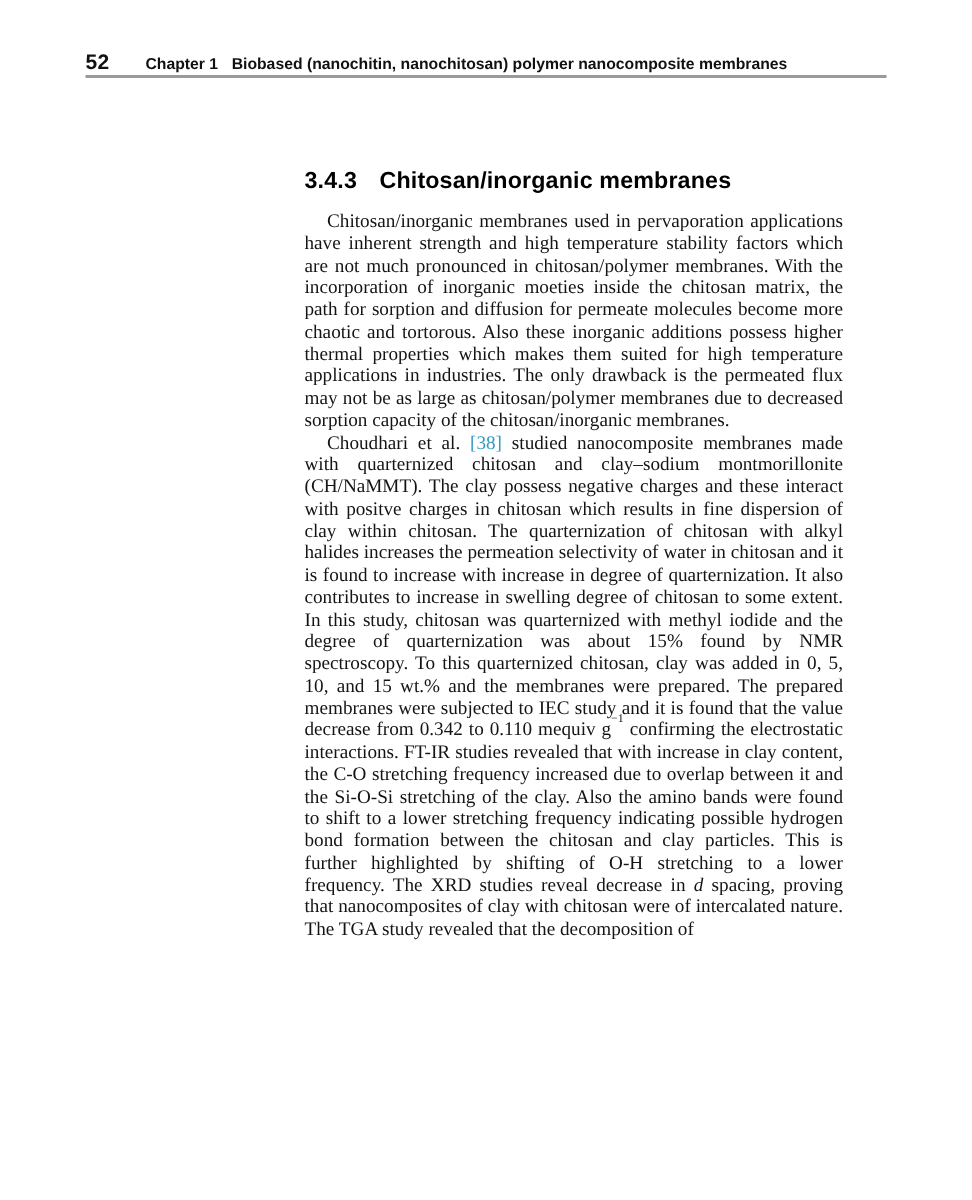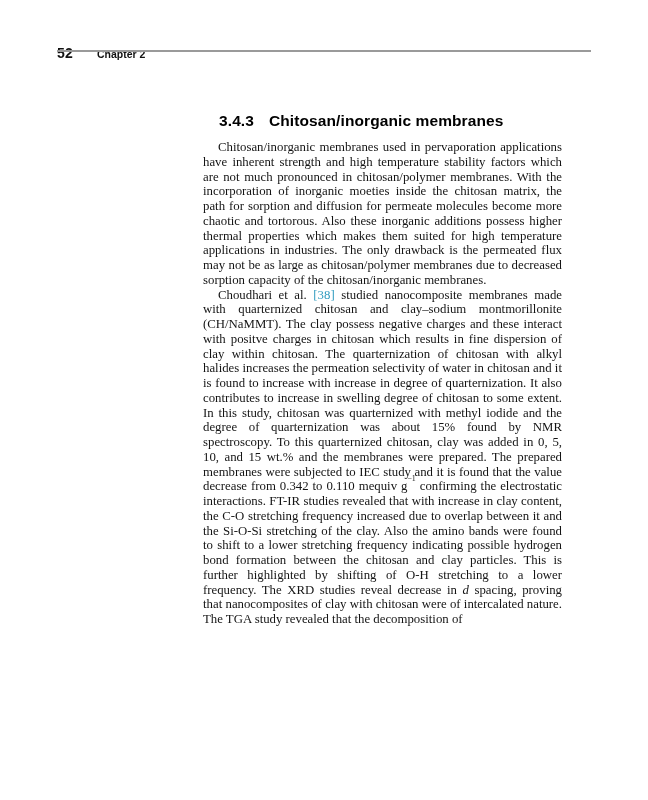--- a/index.html
+++ b/index.html
@@ -21,21 +21,20 @@
   
   .running-head {
     position: absolute;
     left: 57px;
     top: 33px;
     display: flex;
     align-items: baseline;
     font-family: "Liberation Sans", "DejaVu Sans", sans-serif;
     font-weight: bold;
     white-space: nowrap;
-    margin-top: 12px;
   }
   .pagenum { font-size: 14px; letter-spacing: 0.2px; }
   .chap    { font-size: 10.5px; margin-left: 24px; }
   .chaptitle { font-size: 10.5px; margin-left: 9px; font-weight: bold; }
   .rule {
     position: absolute;
     left: 57px;
     top: 50px;
     width: 534px;
     height: 2px;
@@ -55,21 +54,21 @@
     text-align: justify;
     color: #141414;
   }
   p.body.indent { text-indent: 15px; }
   .link {
     color: #2f9bbf;
     text-decoration: none;
     cursor: pointer;
   }
   h2.section {
-    margin: 21px 0 10px 16px;
+    margin: 21px 0 10px 0;
     font-family: "Liberation Sans", "DejaVu Sans", sans-serif;
     font-weight: bold;
     font-size: 15.5px;
     color: #000000;
     letter-spacing: 0.1px;
   }
   h2.section .secnum { margin-right: 15px; }
   h3.subsection {
     margin: 18px 0 6px 0;
     font-family: "Liberation Sans", "DejaVu Sans", sans-serif;
@@ -87,21 +86,22 @@
   }
   i.var { font-style: italic; }
 </style>
 </head>
 <body>
 
 <div class="page">
 
   <header class="running-head">
     <span class="pagenum">52</span>
-    <span class="chap">Chapter 2</span>
+    <span class="chap">Chapter 1</span>
+    <span class="chaptitle">Biobased (nanochitin, nanochitosan) polymer nanocomposite membranes</span>
   </header>
 
   <div class="rule"></div>
 
   <main class="column">
 
 
     <h2 class="section"><span class="secnum">3.4.3</span><span>Chitosan/inorganic membranes</span></h2>
 
     <p class="body indent">Chitosan/inorganic membranes used in pervaporation applications have inherent strength and high temperature stability factors which are not much pronounced in chitosan/polymer membranes. With the incorporation of inorganic moeties inside the chitosan matrix, the path for sorption and diffusion for permeate molecules become more chaotic and tortorous. Also these inorganic additions possess higher thermal properties which makes them suited for high temperature applications in industries. The only drawback is the permeated flux may not be as large as chitosan/polymer membranes due to decreased sorption capacity of the chitosan/inorganic membranes.</p>

